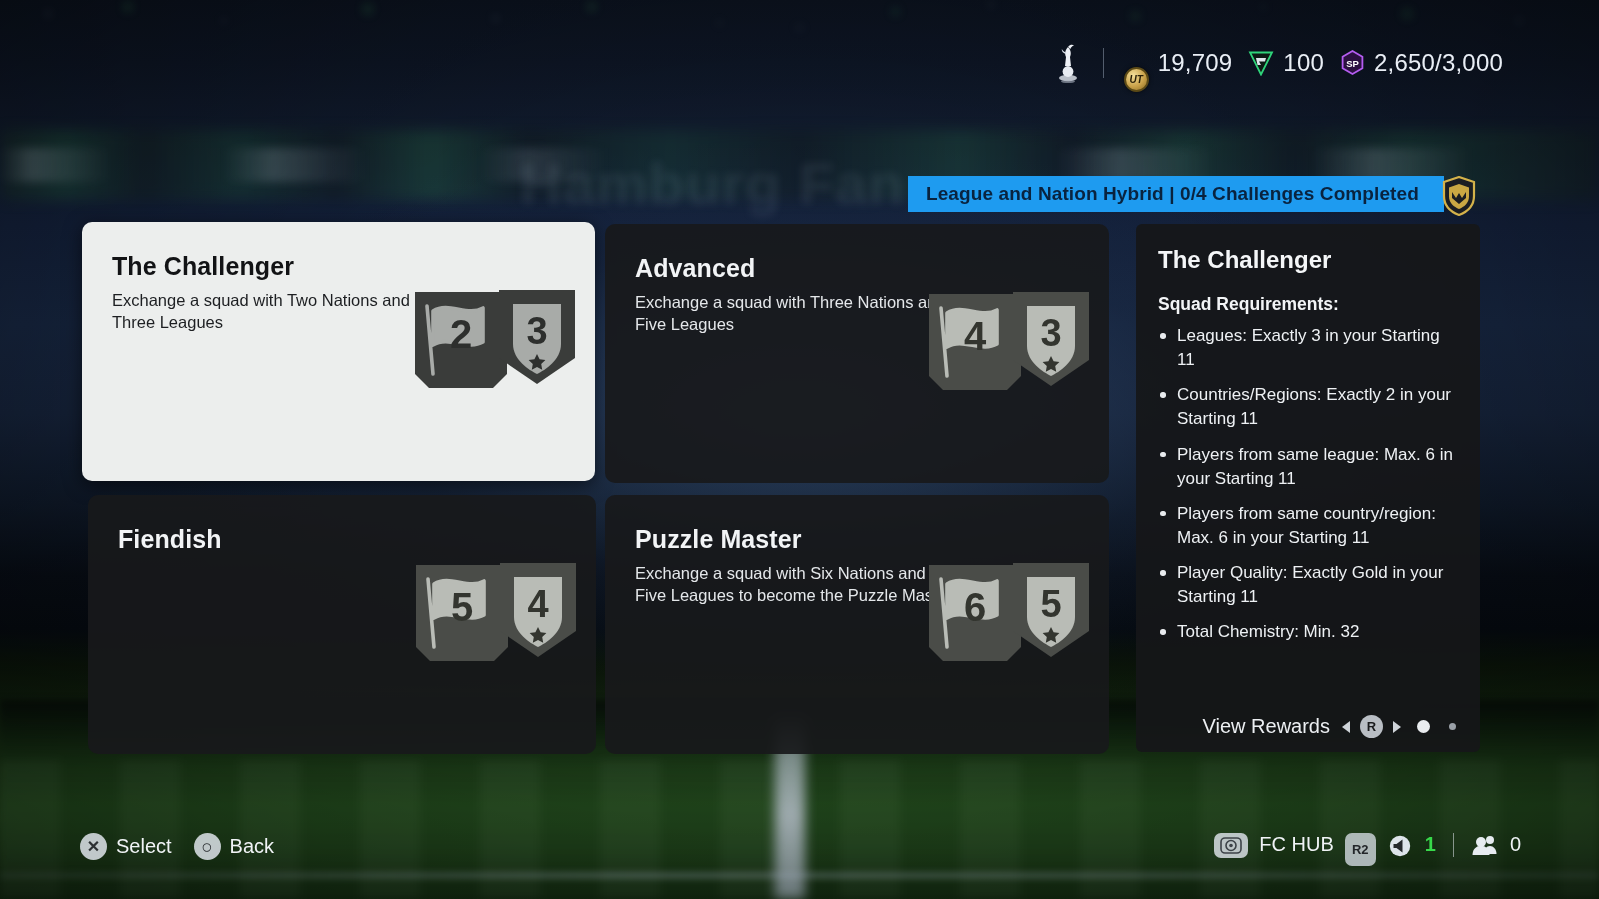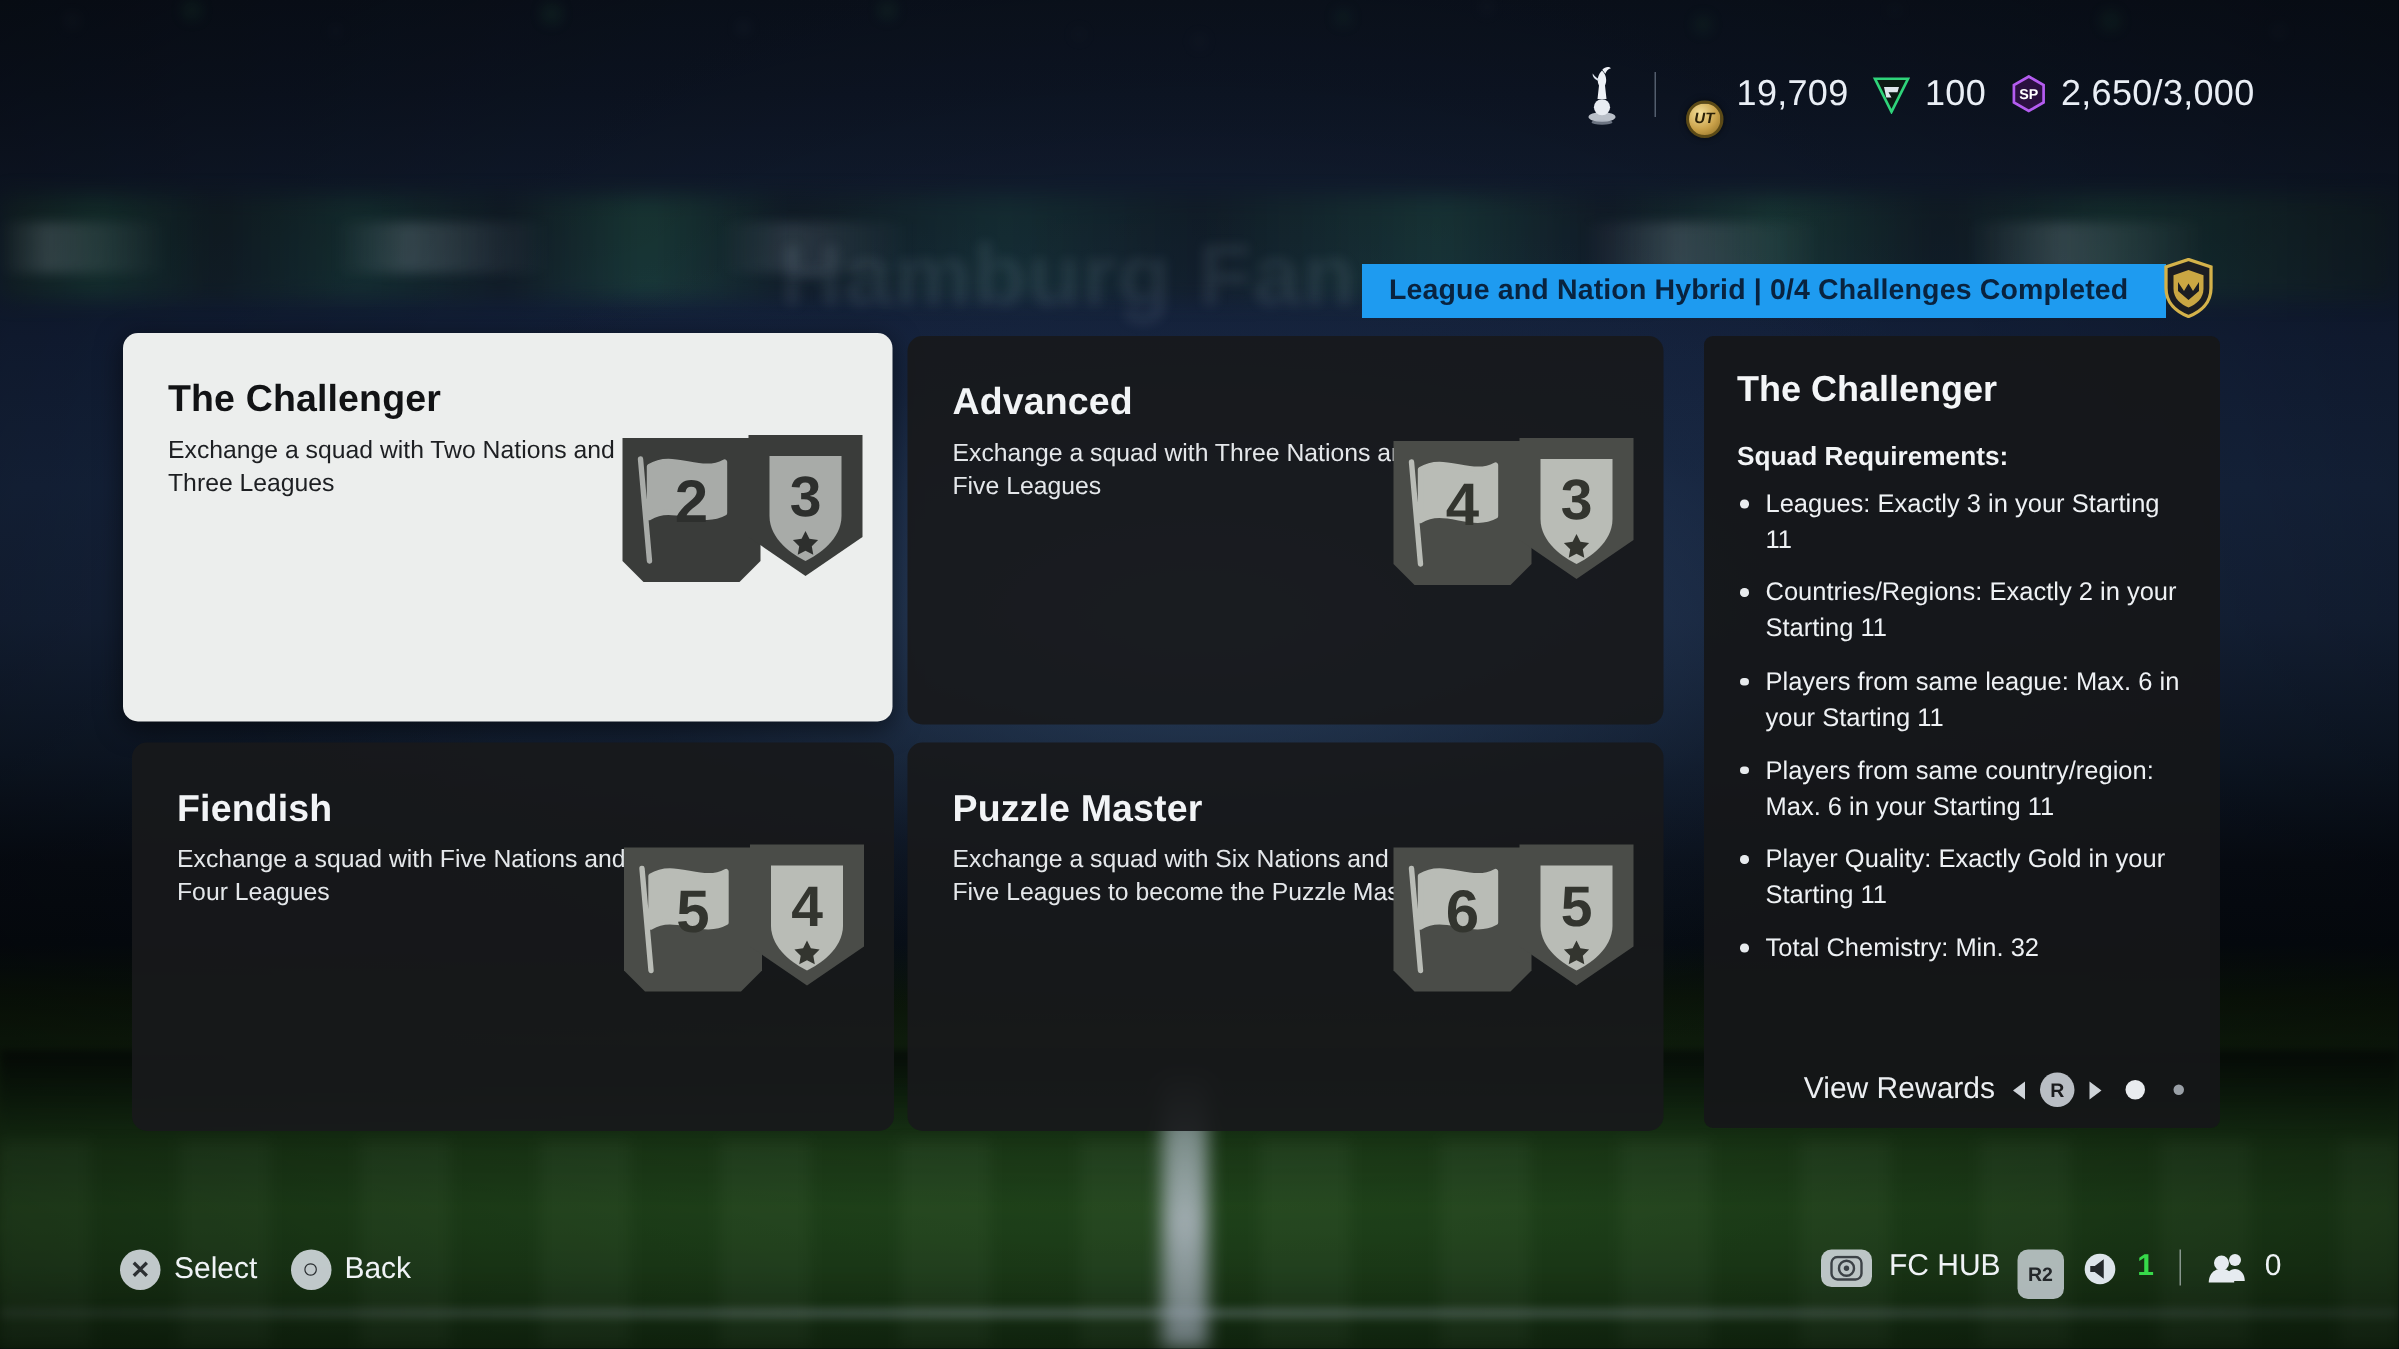--- a/index.html
+++ b/index.html
@@ -130,21 +130,21 @@
     width: 26px; height: 25px; position:relative;
     display:flex; align-items:center; justify-content:center;
   }
   .sp-icon {
     width: 25px; height: 26px; position:relative;
     display:flex;align-items:center;justify-content:center;
     font-size:10px; font-weight:700; color:#fff;
   }
 
   
-  .banner-wrap { position:absolute; left: 908px; top: 176px; height: 36px; display:flex; align-items:flex-end; }
+  .banner-wrap { position:absolute; left: 908px; top: 176px; height: 36px; display:flex; align-items:flex-start; }
   .banner {
     background: #1e9bf0; height: 36px; min-width: 536px;
     display:flex; align-items:center; padding: 0 18px;
     color:#09233f; font-size: 19px; font-weight: 600; letter-spacing:.1px;
   }
   .banner-badge {
     width: 34px; height: 40px; margin-left: -2px; position:relative;
     display:flex;align-items:center;justify-content:center;
   }
 
@@ -328,21 +328,20 @@
           <path d="M96 12 h76 v68 l-38 26 l-38 -26 Z" fill="#4a4c48"></path>
           <path d="M110 26 h48 v40 c0 16 -16 26 -24 30 c-8 -4 -24 -14 -24 -30 Z" fill="#b9bcb6"></path>
           <text x="134" y="66" font-size="38" font-weight="700" fill="#33352f" text-anchor="middle" font-family="Liberation Sans, sans-serif">3</text>
           <path d="M134 76 l2.6 5.2 l5.8 .8 l-4.2 4.1 l1 5.7 l-5.2 -2.7 l-5.2 2.7 l1 -5.7 l-4.2 -4.1 l5.8 -.8 Z" fill="#33352f"></path>
         </svg>
       </div>
     </div>
 
     <div class="card card-c">
       <div class="c-title">Fiendish</div>
-      <div class="c-desc">Exchange a squad with Five Nations and Four Leagues</div>
       <div class="badges">
         <svg width="180" height="115" viewBox="0 0 180 115">
           <path d="M12 14 h92 v82 l-14 14 h-64 l-14 -14 Z" fill="#4a4c48"></path>
           <path d="M24 28 L30 96 M30 33 c16 -10 34 6 50 -3 v34 c-16 9 -34 -7 -50 3 Z" fill="#b9bcb6" stroke="#b9bcb6" stroke-width="3.6" stroke-linecap="round" stroke-linejoin="round"></path>
           <text x="58" y="70" font-size="40" font-weight="700" fill="#33352f" text-anchor="middle" font-family="Liberation Sans, sans-serif">5</text>
           <path d="M96 12 h76 v68 l-38 26 l-38 -26 Z" fill="#4a4c48"></path>
           <path d="M110 26 h48 v40 c0 16 -16 26 -24 30 c-8 -4 -24 -14 -24 -30 Z" fill="#b9bcb6"></path>
           <text x="134" y="66" font-size="38" font-weight="700" fill="#33352f" text-anchor="middle" font-family="Liberation Sans, sans-serif">4</text>
           <path d="M134 76 l2.6 5.2 l5.8 .8 l-4.2 4.1 l1 5.7 l-5.2 -2.7 l-5.2 2.7 l1 -5.7 l-4.2 -4.1 l5.8 -.8 Z" fill="#33352f"></path>
         </svg>

